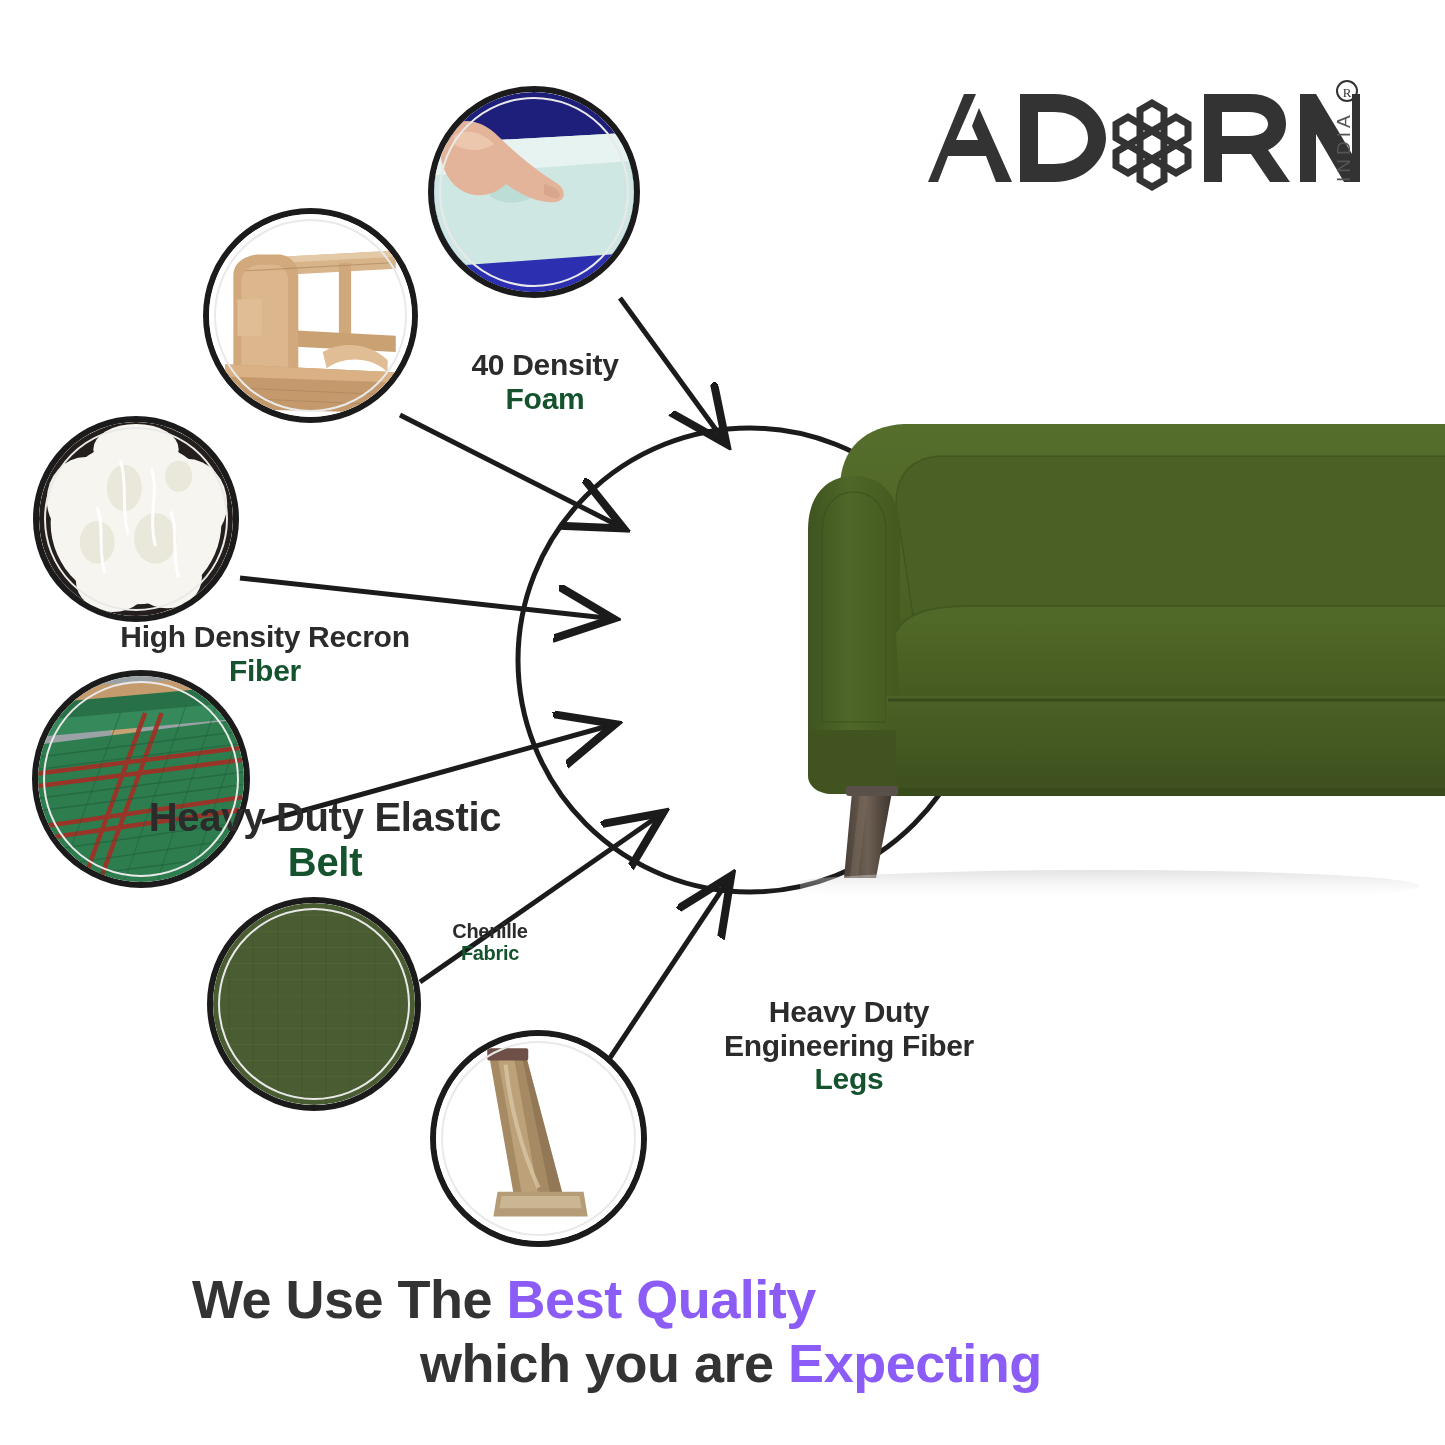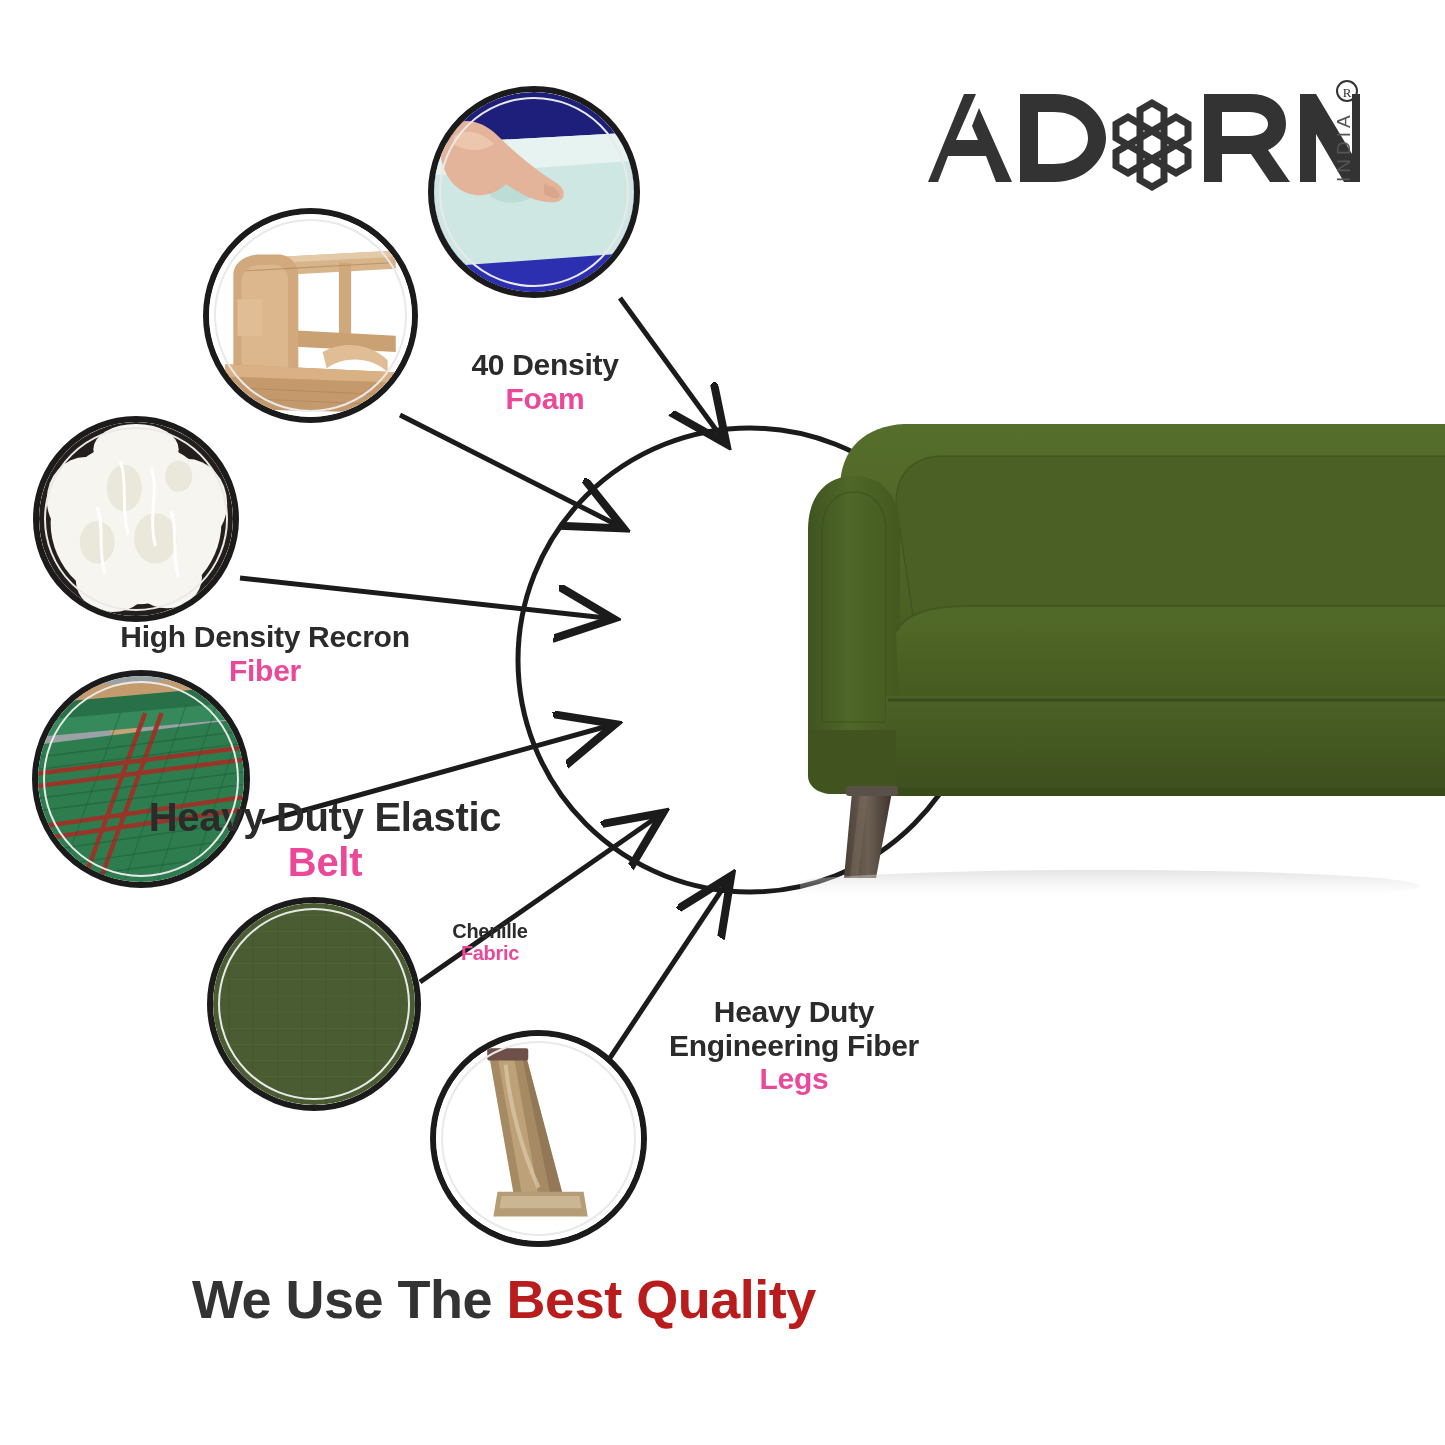--- a/index.html
+++ b/index.html
@@ -54,21 +54,21 @@
   
   .label {
     position: absolute;
     text-align: center;
     line-height: 1.12;
     font-weight: bold;
     color: #2b2b2b;
     letter-spacing: -0.3px;
     white-space: nowrap;
   }
-  .label .accent { color: #ec4899; display: block; }
+  .label .accent { color: #14532d; display: block; }
   .label .plain  { display: block; }
   .label.multi { white-space: normal; }
 
   
   #diagram {
     position: absolute;
     left: 0; top: 0;
     width: 1445px; height: 1445px;
     pointer-events: none;
   }
@@ -94,21 +94,21 @@
     color: #333333;
   }
   #tagline .line {
     font-size: 54px;
     line-height: 1.18;
     letter-spacing: -0.5px;
     white-space: nowrap;
   }
   #tagline .l1 { text-align: left; padding-left: 72px; }
   #tagline .l2 { text-align: left; padding-left: 300px; }
-  #tagline .hl { color: #b91c1c; }
+  #tagline .hl { color: #8b5cf6; }
 </style>
 </head>
 <body>
 
 <div id="canvas">
 
   <div id="logo">
     <svg viewBox="0 0 440 120" xmlns="http://www.w3.org/2000/svg">
       <g fill="#333333">
 
@@ -400,25 +400,28 @@
         <rect x="25" y="6" width="20" height="6" rx="1" fill="#6e5048"></rect>
 
         <path d="M30 76 L72 76 L74 88 L28 88 Z" fill="#b59b76"></path>
         <path d="M32 78 L70 78 L71 84 L31 84 Z" fill="#cbb694"></path>
 
         <path d="M34 14 C36 34 42 56 50 74" fill="none" stroke="#e2d2b4" stroke-width="2" opacity="0.6"></path>
       </svg>
     </div>
     <div class="inner-ring"></div>
   </div>
-  <div class="label multi" style="left:629px; top:995px; width:330px; font-size:30px;">
+  <div class="label multi" style="left:684px; top:995px; width:330px; font-size:30px;">
     <span class="plain">Heavy Duty</span>
     <span class="plain">Engineering Fiber</span>
     <span class="accent">Legs</span>
   </div>
 
   <div id="tagline">
     <div class="line l1">
       <span>We Use The </span><span class="hl">Best Quality</span>
     </div>
+    <div class="line l2">
+      <span>which you are </span><span class="hl">Expecting</span>
+    </div>
   </div>
 
 </div>
 
 </body></html>

